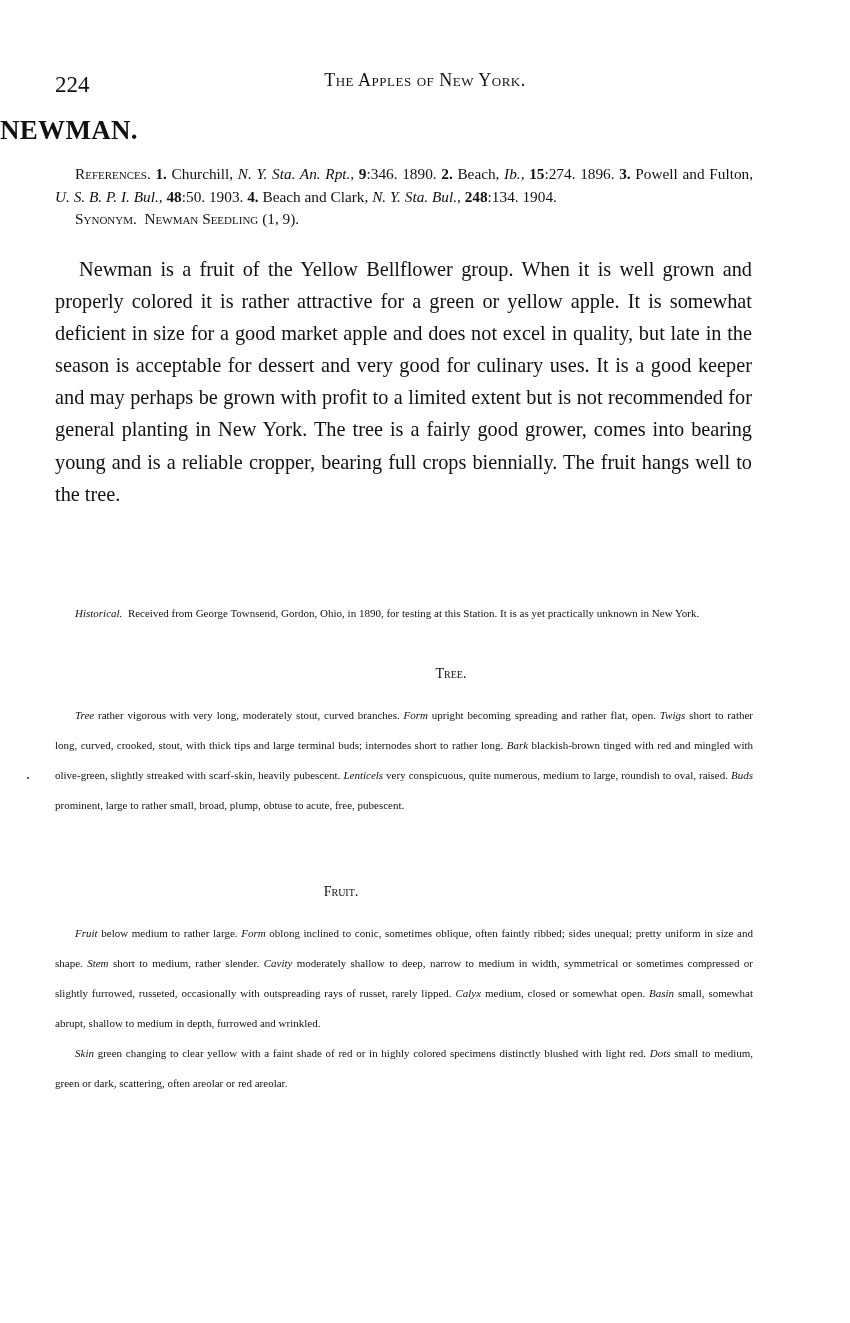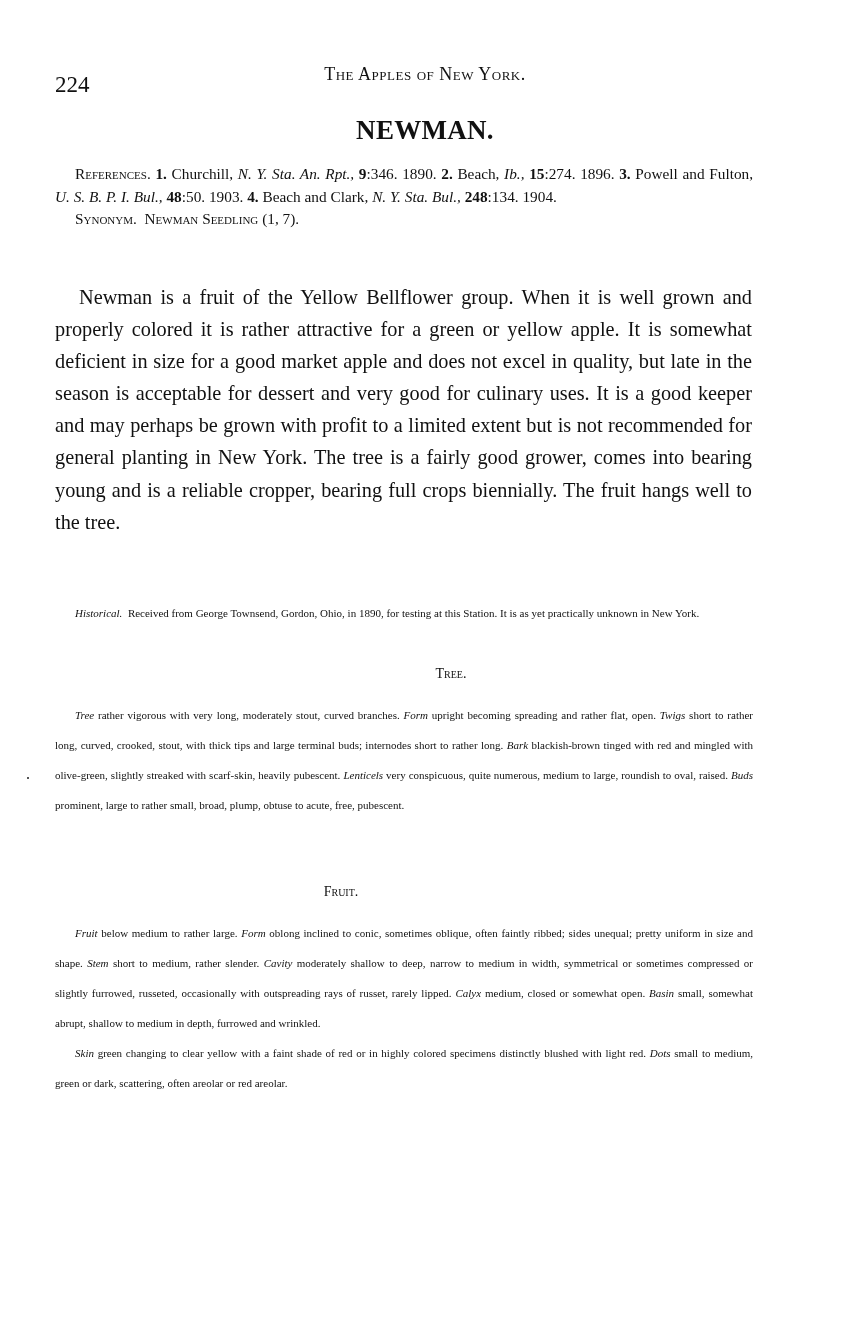--- a/index.html
+++ b/index.html
@@ -2,37 +2,37 @@
 <html><head>
   <meta charset="utf-8">
   <style>
     html, body { margin: 0; padding: 0; background: #ffffff; }
     body {
       width: 850px; height: 1323px; position: relative; overflow: hidden;
       font-family: "Liberation Serif", "DejaVu Serif", serif; color: #111111;
     }
     .page-number { position: absolute; left: 55px; top: 72px; font-size: 23px; }
     .running-head {
-      position: absolute; left: 0; width: 850px; top: 64px; text-align: center;
+      position: absolute; left: 0; width: 850px; top: 70px; text-align: center;
       font-size: 18px; font-variant: small-caps; letter-spacing: 0.5px;
     }
     .article-title {
-      position: absolute; left: 0; width: 850px; top: 115px; text-align: center;
+      position: absolute; left: 0; width: 850px; top: 115px; text-align: left;
       font-size: 27px; font-weight: bold; letter-spacing: 0.3px; font-family: Liberation Serif, serif;
     }
     .refs {
       position: absolute; left: 55px; width: 698px; top: 163px;
       font-size: 15.3px; line-height: 22.5px; text-align: justify;
     }
     .refs p { margin: 0; }
     .indent { text-indent: 20px; }
     .sc { font-variant: small-caps; margin-top: 27px; }
     .b { font-weight: bold; }
     .main-text {
-      position: absolute; left: 55px; width: 697px; top: 281px;
+      position: absolute; left: 55px; width: 697px; top: 253px;
       font-size: 20.3px; line-height: 32.1px; text-align: justify;
       text-align-last: left;
     }
     .main-text p { margin: 0; text-indent: 24px; }
     .small-block {
       position: absolute; left: 55px; width: 698px;
       font-size: 11px; line-height: 30px; text-align: justify;
     }
     .small-block p { margin: 0; text-indent: 20px; }
     .historical { top: 598px; }
@@ -60,21 +60,21 @@
   <div class="article-title">NEWMAN.</div>
 
   <div class="refs">
     <p class="indent">
       <span class="sc">References.</span>
       <span id="ref-list"><span> <span class="b">1.</span> Churchill, <i>N. Y. Sta. An. Rpt.,</i> <span class="b">9</span><span>:346. 1890.</span> </span><span> <span class="b">2.</span> Beach, <i>Ib.,</i> <span class="b">15</span><span>:274. 1896.</span> </span><span> <span class="b">3.</span> Powell and Fulton, <i>U. S. B. P. I. Bul.,</i> <span class="b">48</span><span>:50. 1903.</span> </span><span> <span class="b">4.</span> Beach and Clark, <i>N. Y. Sta. Bul.,</i> <span class="b">248</span><span>:134. 1904.</span> </span></span>
     </p>
     <p class="indent">
       <span class="sc">Synonym.</span>&nbsp;
       <span class="sc">Newman Seedling</span>
-      <span>(1, 7).</span>
+      <span>(1, 9).</span>
     </p>
   </div>
 
   <div class="main-text">
     <p>Newman is a fruit of the Yellow Bellflower group. When it is well grown and properly colored it is rather attractive for a green or yellow apple. It is somewhat deficient in size for a good market apple and does not excel in quality, but late in the season is acceptable for dessert and very good for culinary uses. It is a good keeper and may perhaps be grown with profit to a limited extent but is not recommended for general planting in New York. The tree is a fairly good grower, comes into bearing young and is a reliable cropper, bearing full crops biennially. The fruit hangs well to the tree.</p>
   </div>
 
   <div class="small-block historical">
     <p>
       <i>Historical.</i>&nbsp;

